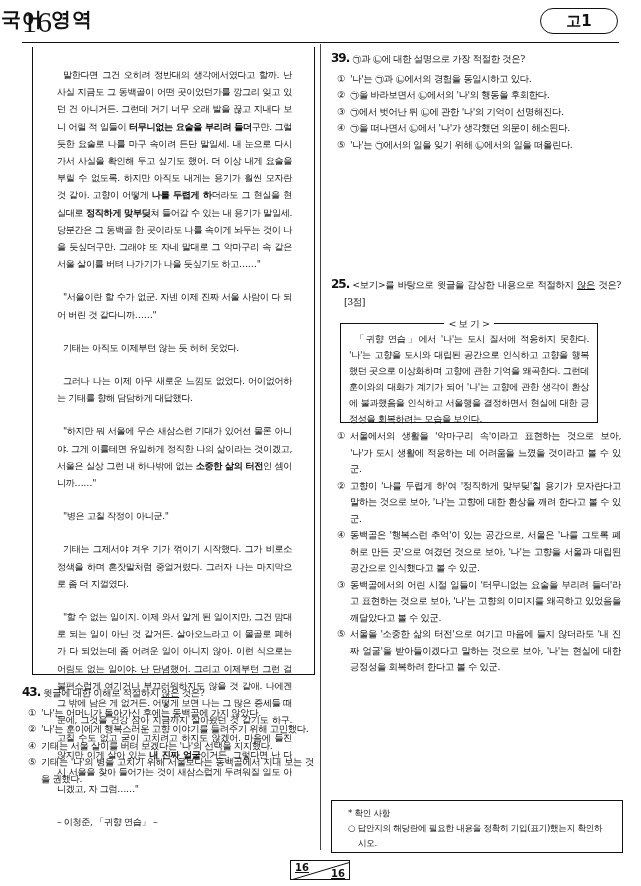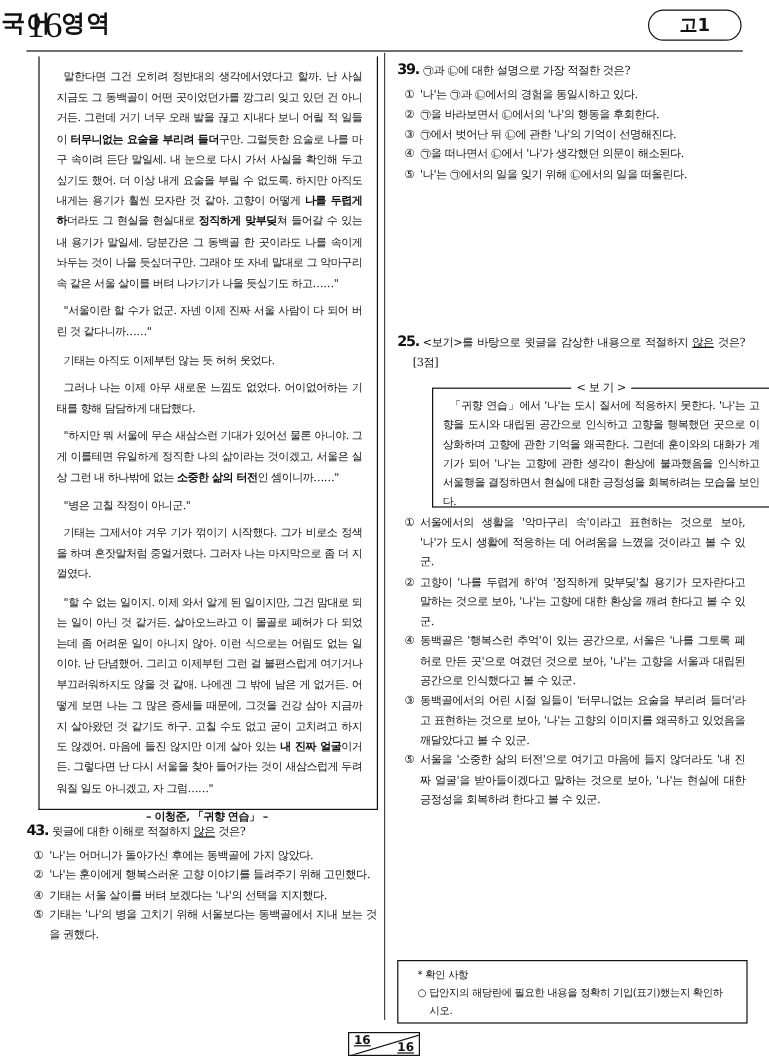--- a/index.html
+++ b/index.html
@@ -7,35 +7,35 @@
          font-family:"DejaVu Serif","Liberation Serif",serif; color:#111; }
   .hdr-num { position:absolute; left:22px; top:2px; font-family:"Liberation Serif",serif; font-size:30px; line-height:40px; }
   .hdr-title { position:absolute; left:1px; right:0; top:6px; font-family:"DejaVu Sans",sans-serif; font-weight:bold; font-size:20px; letter-spacing:1px; }
   .hdr-grade { position:absolute; left:540px; top:8px; width:76px; height:24px; border:1.5px solid #111; border-radius:14px;
                text-align:center; font-family:"DejaVu Sans",sans-serif; font-weight:bold; font-size:15px; line-height:24px; }
   .hdr-rule { position:absolute; left:22px; top:42px; width:597px; height:0; border-top:1.5px solid #111; }
   .col-divider { position:absolute; left:320px; top:44px; height:806px; border-left:1.5px solid #444; }
 
   .passage { position:absolute; left:32px; top:47px; width:283px; height:628px; border:1.5px solid #111; box-sizing:border-box;
              border-top:none; padding:3px 6px 0 8px; font-size:9.2px; line-height:17.2px; letter-spacing:-0.4px; text-align:justify; }
-  .passage p { margin:6px; text-indent:0; }
+  .passage p { margin:16px; text-indent:0; }
   .passage p.ind { text-indent:6px; }
   .passage b { font-family:"DejaVu Sans",sans-serif; font-weight:bold; }
-  .source { text-align:center; padding-right:4px;font-weight:bold; }
+  .source { text-align:left; padding-right:4px; }
 
   .q { position:absolute; font-size:9.4px; line-height:16.5px; letter-spacing:-0.4px; }
   .q .qnum { font-family:"DejaVu Sans",sans-serif; font-weight:bold; font-size:12px; letter-spacing:-1px; margin-right:3px; }
   .q .qtext { }
   .q u { text-decoration:underline; }
   .opts { margin:3px 0 0 6px; padding:0; list-style:none; }
   .opts li { padding-left:13px; text-indent:-13px; text-align:justify; margin:0; }
   .opts .mk { display:inline-block; width:13px; text-indent:0; }
 
-  .bogi { position:absolute; left:340px; top:323px; width:282px; height:100px; border:1.5px solid #111; box-sizing:border-box;
-          padding:7px 8px 0 8px; font-size:9.2px; line-height:16px; letter-spacing:-0.4px; text-align:justify;margin-left:20px; }
+  .bogi { position:absolute; left:340px; top:323px; width:258px; height:100px; border:1.5px solid #111; box-sizing:border-box;
+          padding:7px 8px 0 8px; font-size:9.2px; line-height:16px; letter-spacing:-0.4px; text-align:justify; }
   .bogi-title { position:absolute; top:-8px; left:0; right:0; text-align:center; }
   .bogi-title span { background:#fff; padding:0 4px; font-size:9.5px; }
   .bogi p { margin:0; text-indent:6px; }
 
   .check-box { position:absolute; left:331px; top:800px; width:292px; height:53px; border:1.5px solid #111; box-sizing:border-box;
                padding:5px 16px; font-family:"DejaVu Sans",sans-serif; font-size:8.6px; line-height:15px; letter-spacing:-0.3px; }
   .check-box .ci { padding-left:10px; text-indent:-10px; }
 
   .page-box { position:absolute; left:290px; top:860px; width:60px; height:20px; border:1.5px solid #111; box-sizing:border-box; overflow:hidden;
               font-family:"DejaVu Sans",sans-serif; font-weight:bold; font-size:10px; }

